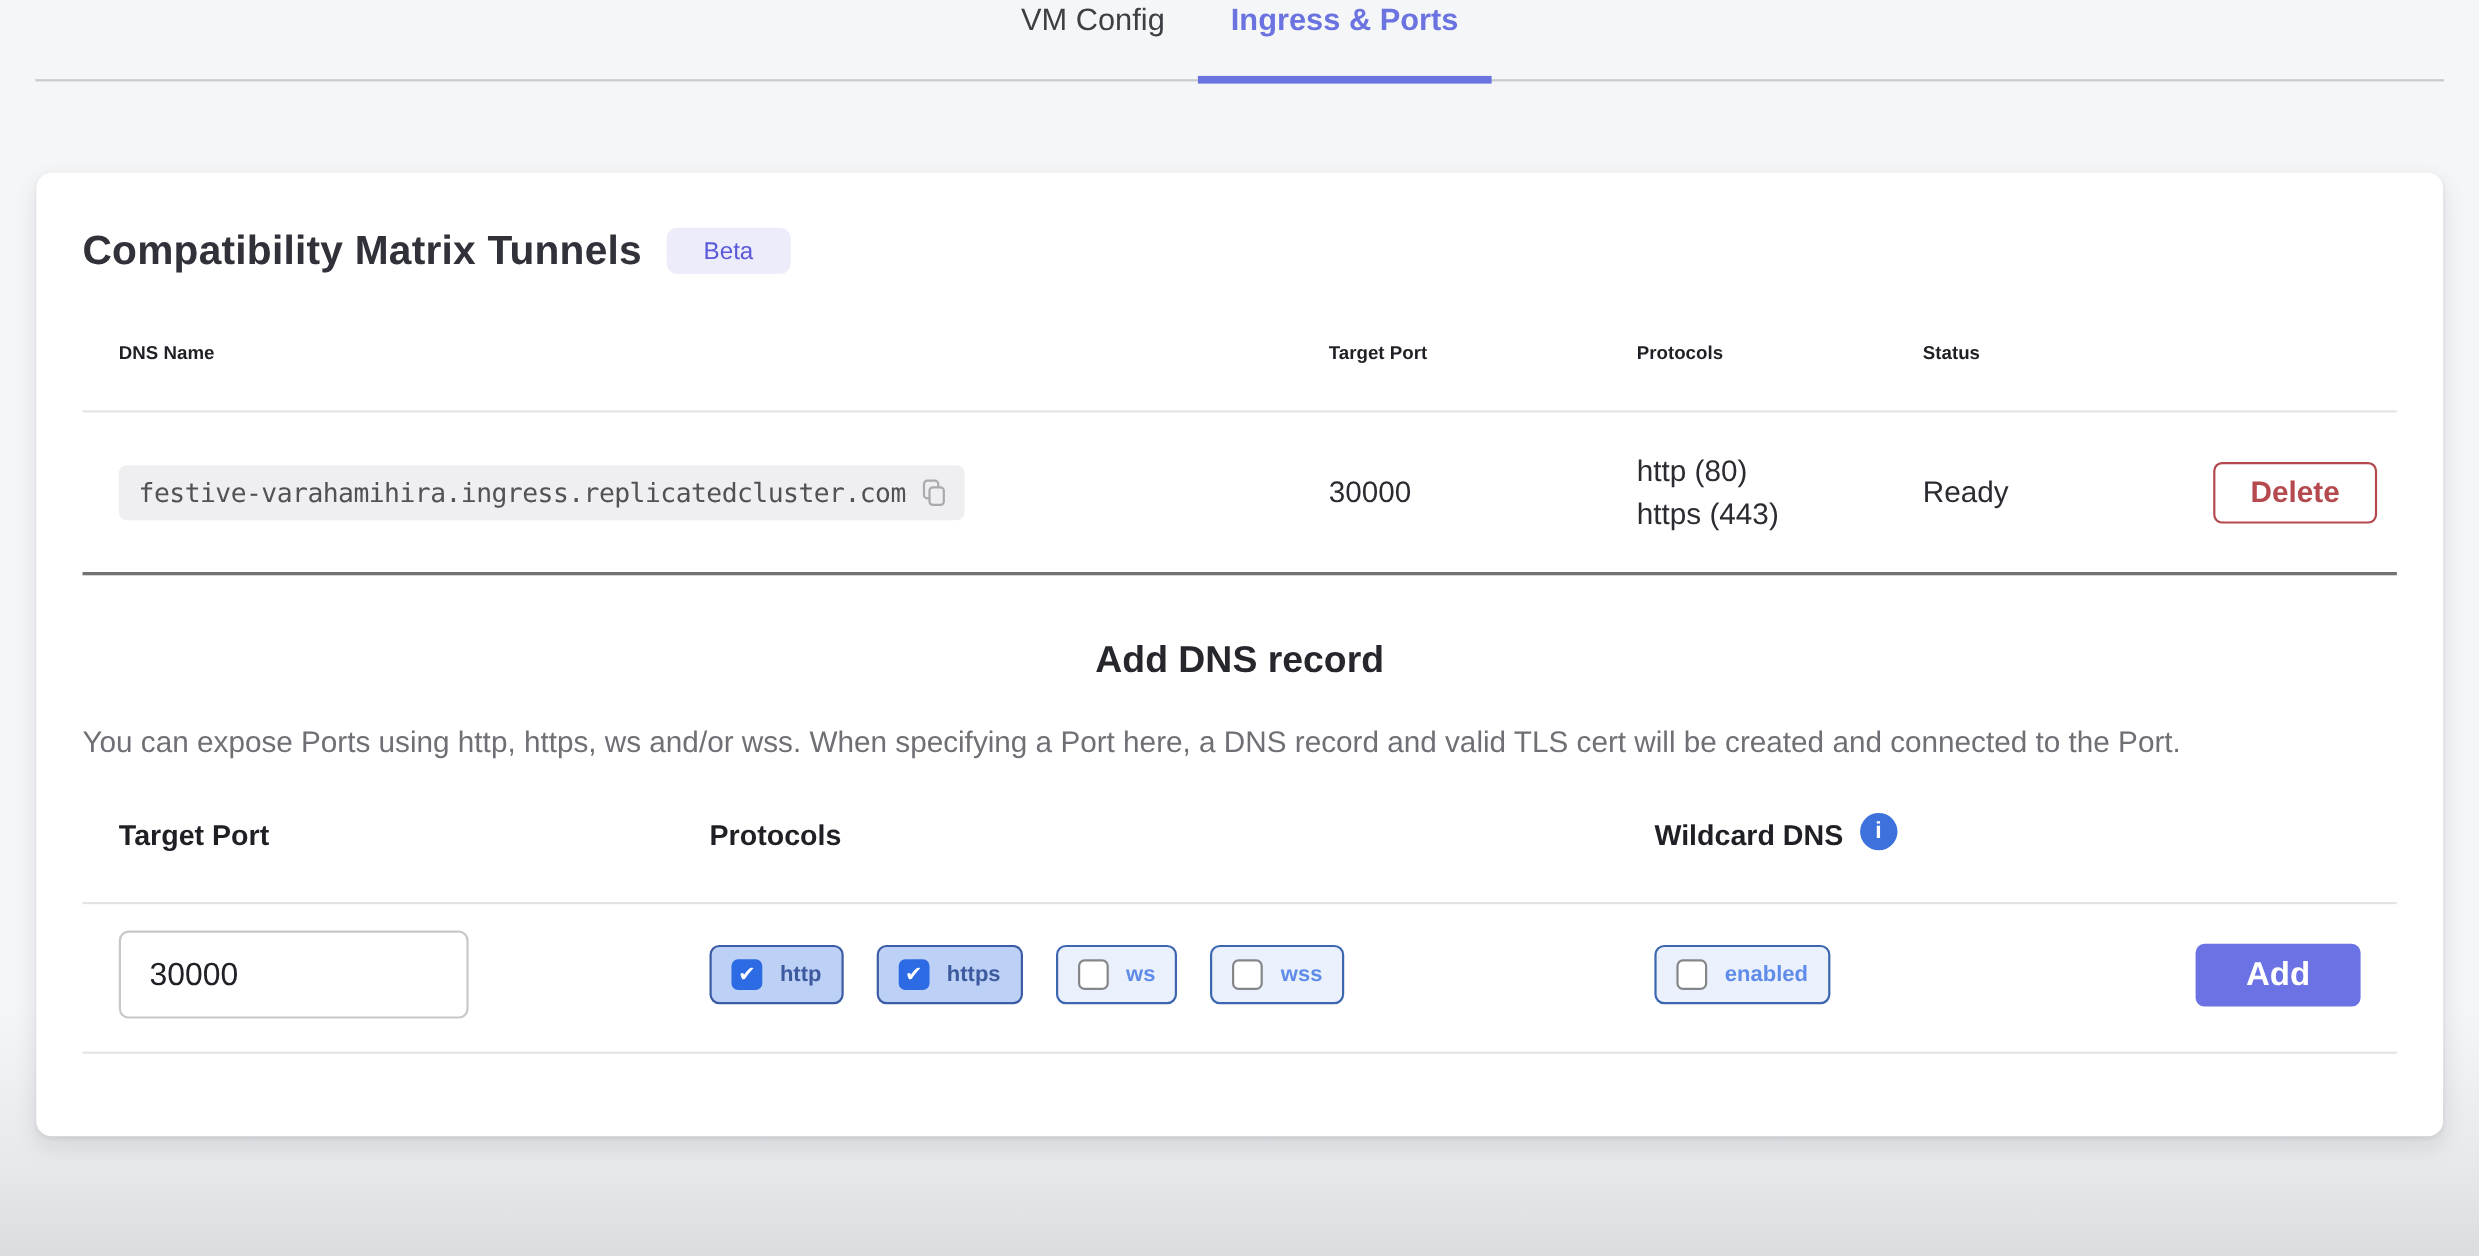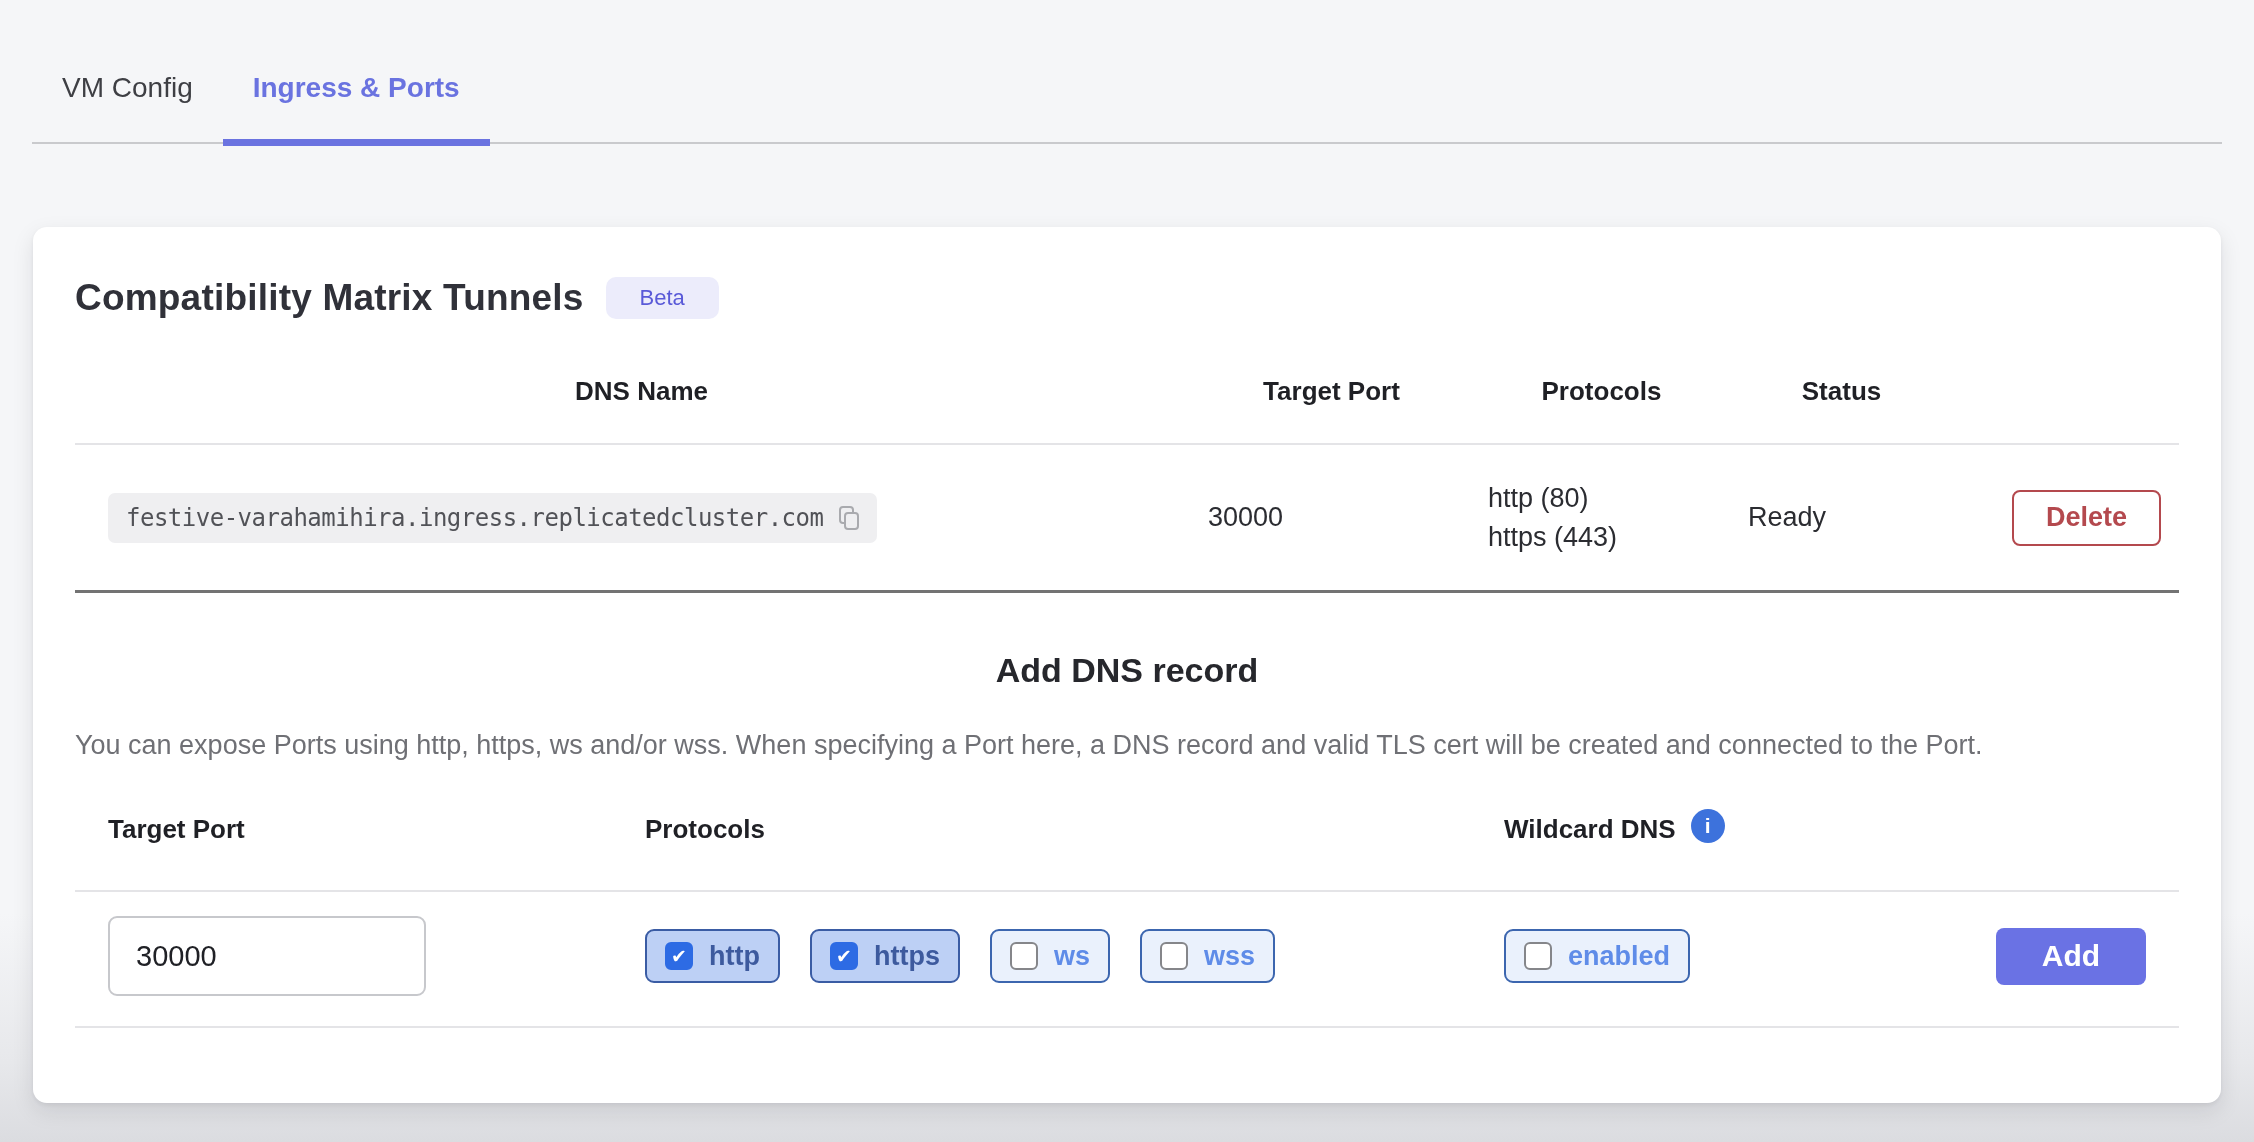--- a/index.html
+++ b/index.html
@@ -11,23 +11,23 @@
   }
   .page {
     width: 2254px; height: 1142px;
     background: linear-gradient(180deg, #F5F6F8 0%, #F5F6F8 80%, #E7E8EB 93%, #DBDCE0 100%);
     overflow: hidden;
   }
 
   
   .tabs {
     margin: 0 32px;
-    padding-top: 70px;
     display: flex;
     border-bottom: 2px solid #C9CACD;
+    justify-content: center;
   }
   .tab {
     position: relative;
     font-size: 28px; line-height: 36px;
     padding: 0 30px 36px 30px;
     color: #3E3F44;
     cursor: pointer;
     white-space: nowrap;
   }
   .tab.active { color: #6A73E0; font-weight: 700; }
@@ -56,21 +56,21 @@
     font-size: 22px; font-weight: 400;
     padding: 10px 34px; border-radius: 10px; line-height: 1;
   }
 
   
   .trow, .thead {
     display: grid;
     grid-template-columns: 1100px 280px 260px 220px 1fr;
   }
   .thead { margin-top: 30px; padding: 24px 0 36px 0; border-bottom: 2px solid #E4E4E7; }
-  .th { font-size: 26px; line-height: 32px; font-weight: 700; color: #1F2025; padding-left: 33px; text-align: center; }
+  .th { font-size: 17px; line-height: 32px; font-weight: 700; color: #1F2025; padding-left: 33px; }
   .trow {
     border-bottom: 3px solid #737373;
     height: 148px; align-items: center;
   }
   .td { font-size: 27px; color: #2B2C31; padding-left: 33px; }
   .dns-pill {
     display: inline-flex; align-items: center; gap: 14px;
     background: #EFEFF1; border-radius: 7px;
     padding: 11px 16px 11px 18px;
   }
@@ -117,21 +117,21 @@
     font-size: 29px; color: #202126; font-family: inherit;
     padding: 0 26px; background: #fff; outline: none;
   }
   .pills { display: flex; gap: 30px; }
   .pill {
     display: inline-flex; align-items: center; gap: 16px;
     height: 54px; padding: 0 18px;
     border: 2px solid #3C66AF; border-radius: 9px;
     background: #EAF1FC; cursor: pointer;
   }
-  .pill-label { font-size: 27px; font-weight: 700; color: #5F8CE8; }
+  .pill-label { font-size: 20px; font-weight: 700; color: #5F8CE8; }
   .cb {
     width: 28px; height: 28px; flex: none;
     background: #FFFFFF; border: 2px solid #85868A; border-radius: 6px;
     display: flex; align-items: center; justify-content: center;
   }
   .check-glyph { display: none; color: #FFFFFF; font-size: 19px; font-weight: 700; line-height: 1; }
   .pill.checked { background: #BDD0F5; border-color: #3A5CA4; }
   .pill.checked .pill-label { color: #3D5A9E; }
   .pill.checked .cb { background: #2D6BE4; border-color: #2D6BE4; }
   .pill.checked .check-glyph { display: block; }

